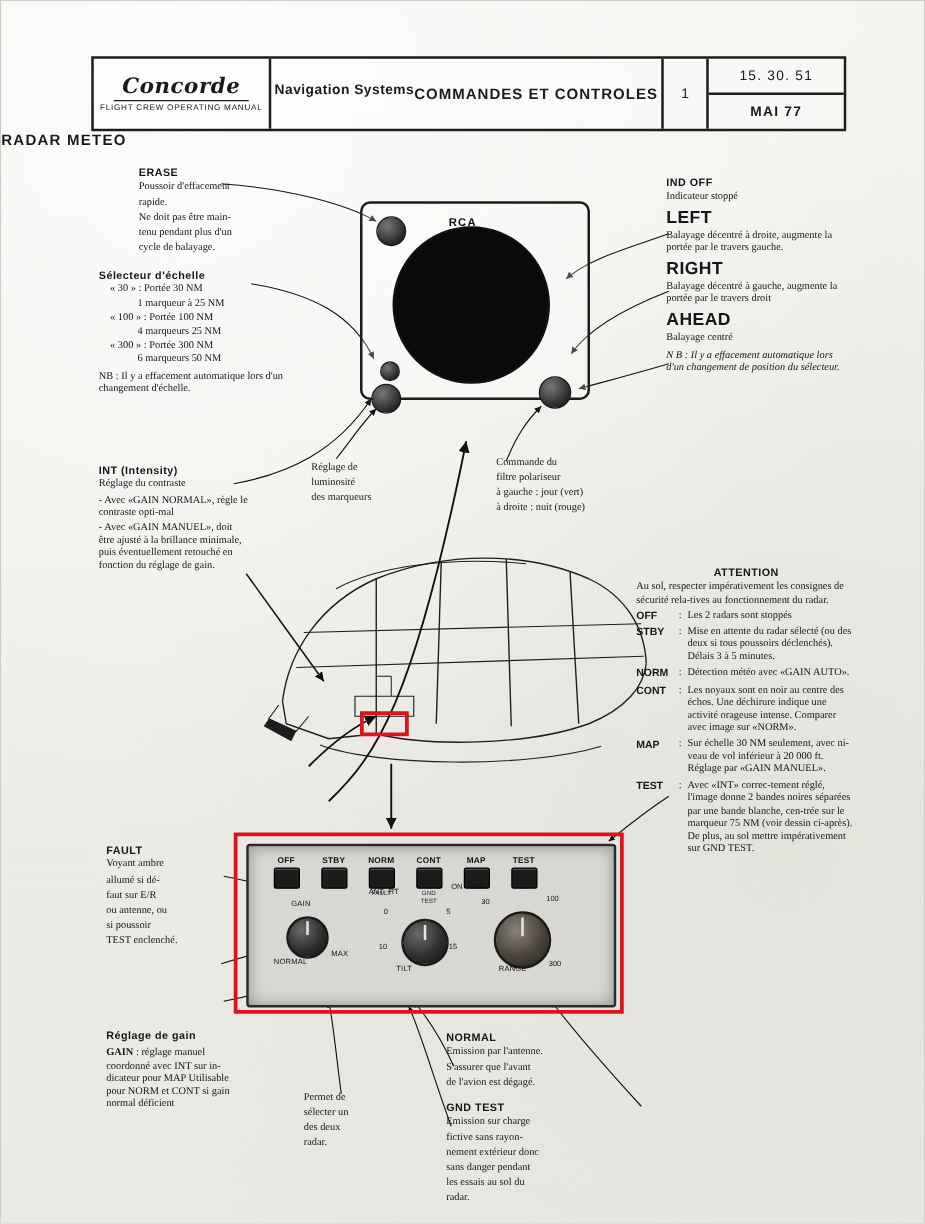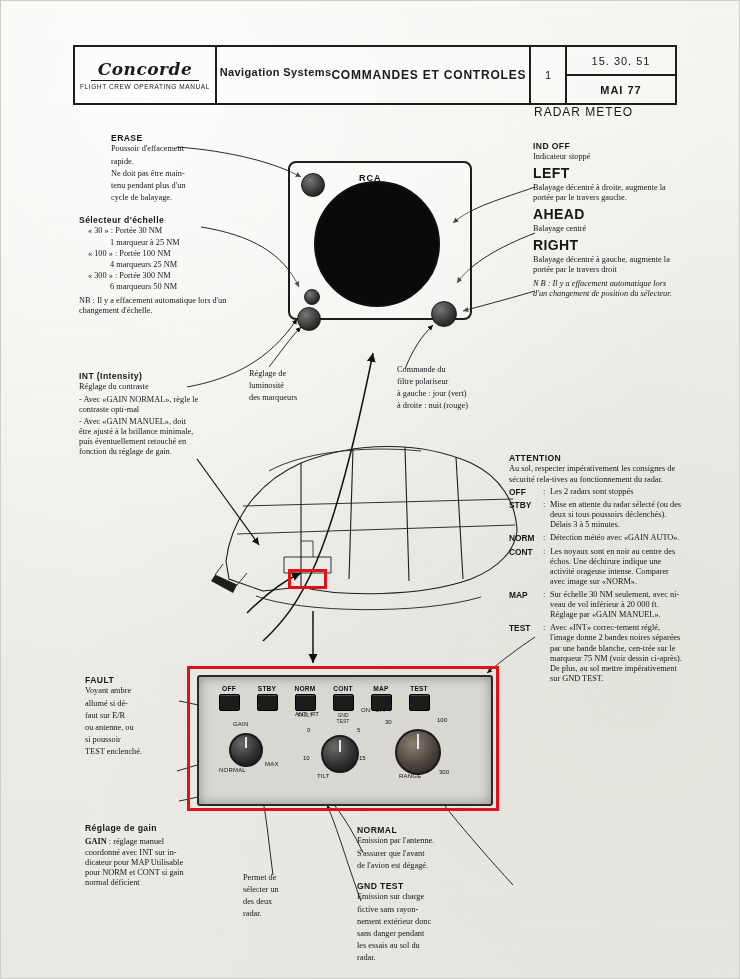--- a/index.html
+++ b/index.html
@@ -123,23 +123,23 @@
     font-family: "Liberation Sans", sans-serif;
     font-weight: bold;
     font-size: 11px;
     letter-spacing: 1px;
   }
   .doc-title {
     position: absolute;
     top: 104px;
     left: 0;
     width: 632px;
-    text-align: right;
-    font-family: "Liberation Sans", sans-serif;
-    font-weight: normal;
+    text-align: left;
+    font-family: "Liberation Sans", sans-serif;
+    font-weight: bold;
     font-size: 12px;
     letter-spacing: 1px;
   }
 
   
   .note {
     position: absolute;
     font-family: "Liberation Serif", serif;
     font-size: 8.3px;
     line-height: 1.22;
@@ -480,36 +480,36 @@
     <p>Indicateur stoppé</p>
     <div class="deflist">
       <div class="defrow">
         <div style="width:100%">
           <span class="ttl small">LEFT</span>
           <span>Balayage décentré à droite, augmente la portée par le travers gauche.</span>
         </div>
       </div>
       <div class="defrow">
         <div style="width:100%">
+          <span class="ttl small">RIGHT</span>
+          <span>Balayage décentré à gauche, augmente la portée par le travers droit</span>
+        </div>
+      </div>
+      <div class="defrow">
+        <div style="width:100%">
           <span class="ttl small">AHEAD</span>
           <span>Balayage centré</span>
         </div>
       </div>
-      <div class="defrow">
-        <div style="width:100%">
-          <span class="ttl small">RIGHT</span>
-          <span>Balayage décentré à gauche, augmente la portée par le travers droit</span>
-        </div>
-      </div>
     </div>
     <p class="ital" style="margin-top:4px">N B : Il y a effacement automatique lors d'un changement de position du sélecteur.</p>
   </div>
 
   <div class="note" style="left:508px; top:452px; width:176px;">
-    <div style="">
+    <div style="text-align:center">
       <span class="ttl">ATTENTION</span>
     </div>
     <p>Au sol, respecter impérativement les consignes de sécurité rela-tives au fonctionnement du radar.</p>
     <div class="deflist">
       <div class="defrow">
         <div class="defterm">OFF</div>
         <div class="defsep">:</div>
         <div class="deftext">Les 2 radars sont stoppés</div>
       </div>
       <div class="defrow">

